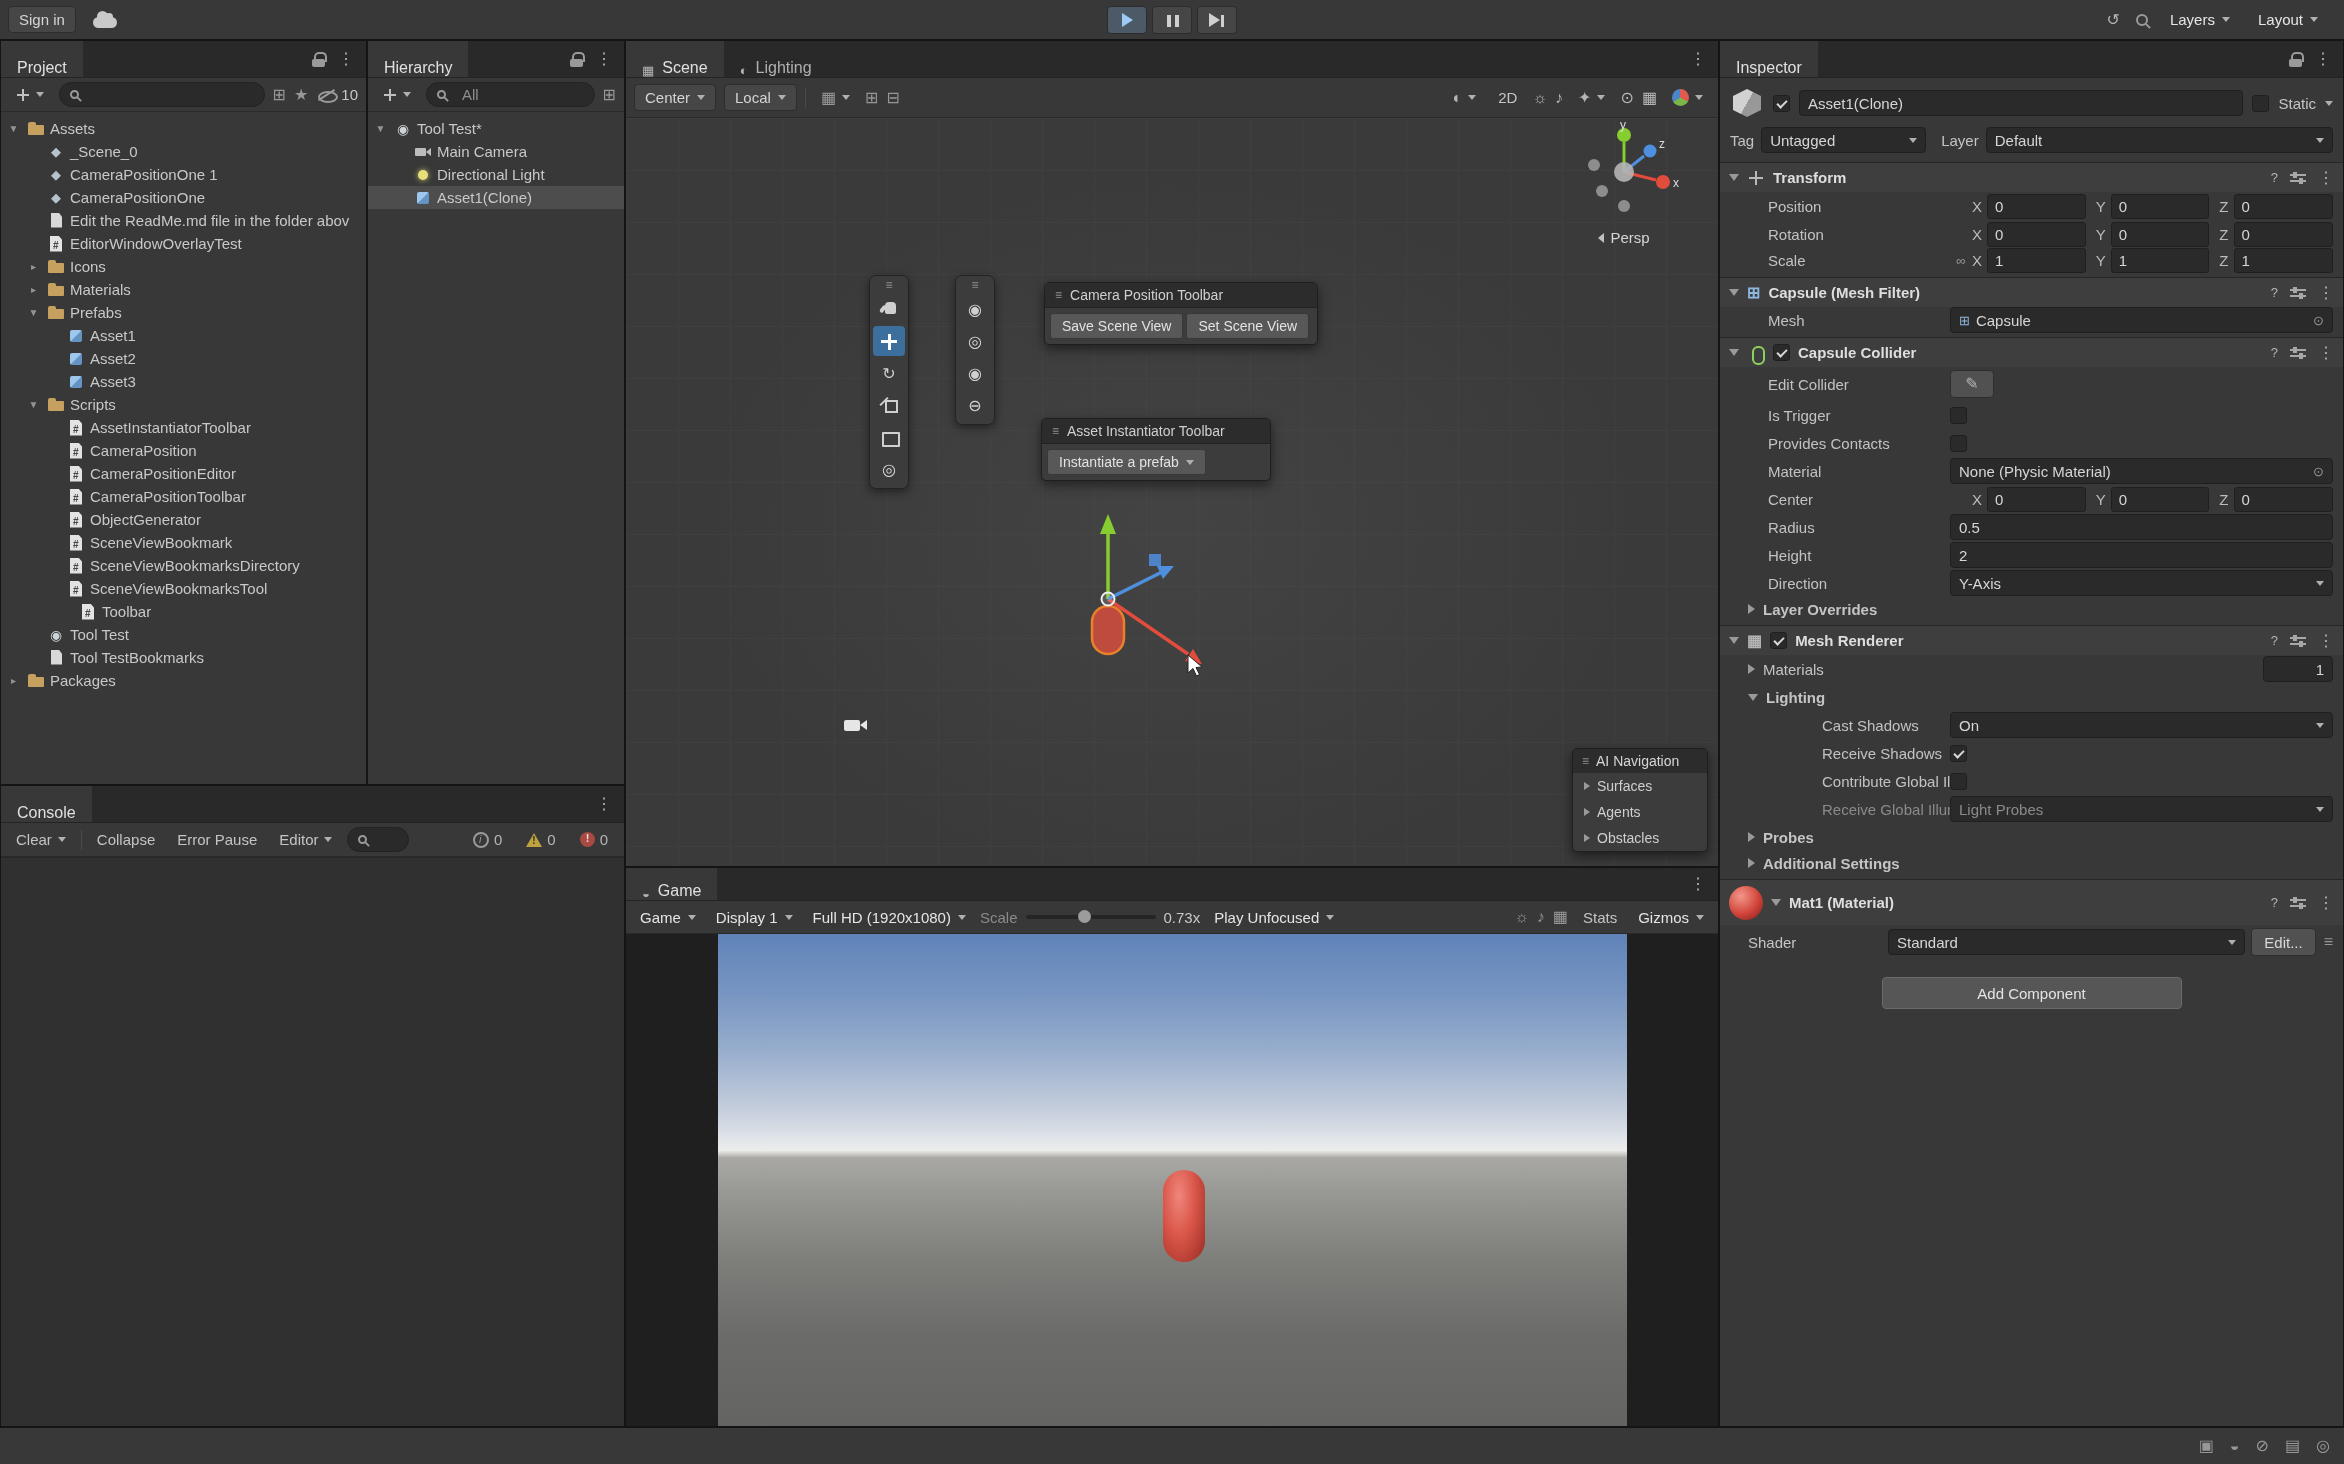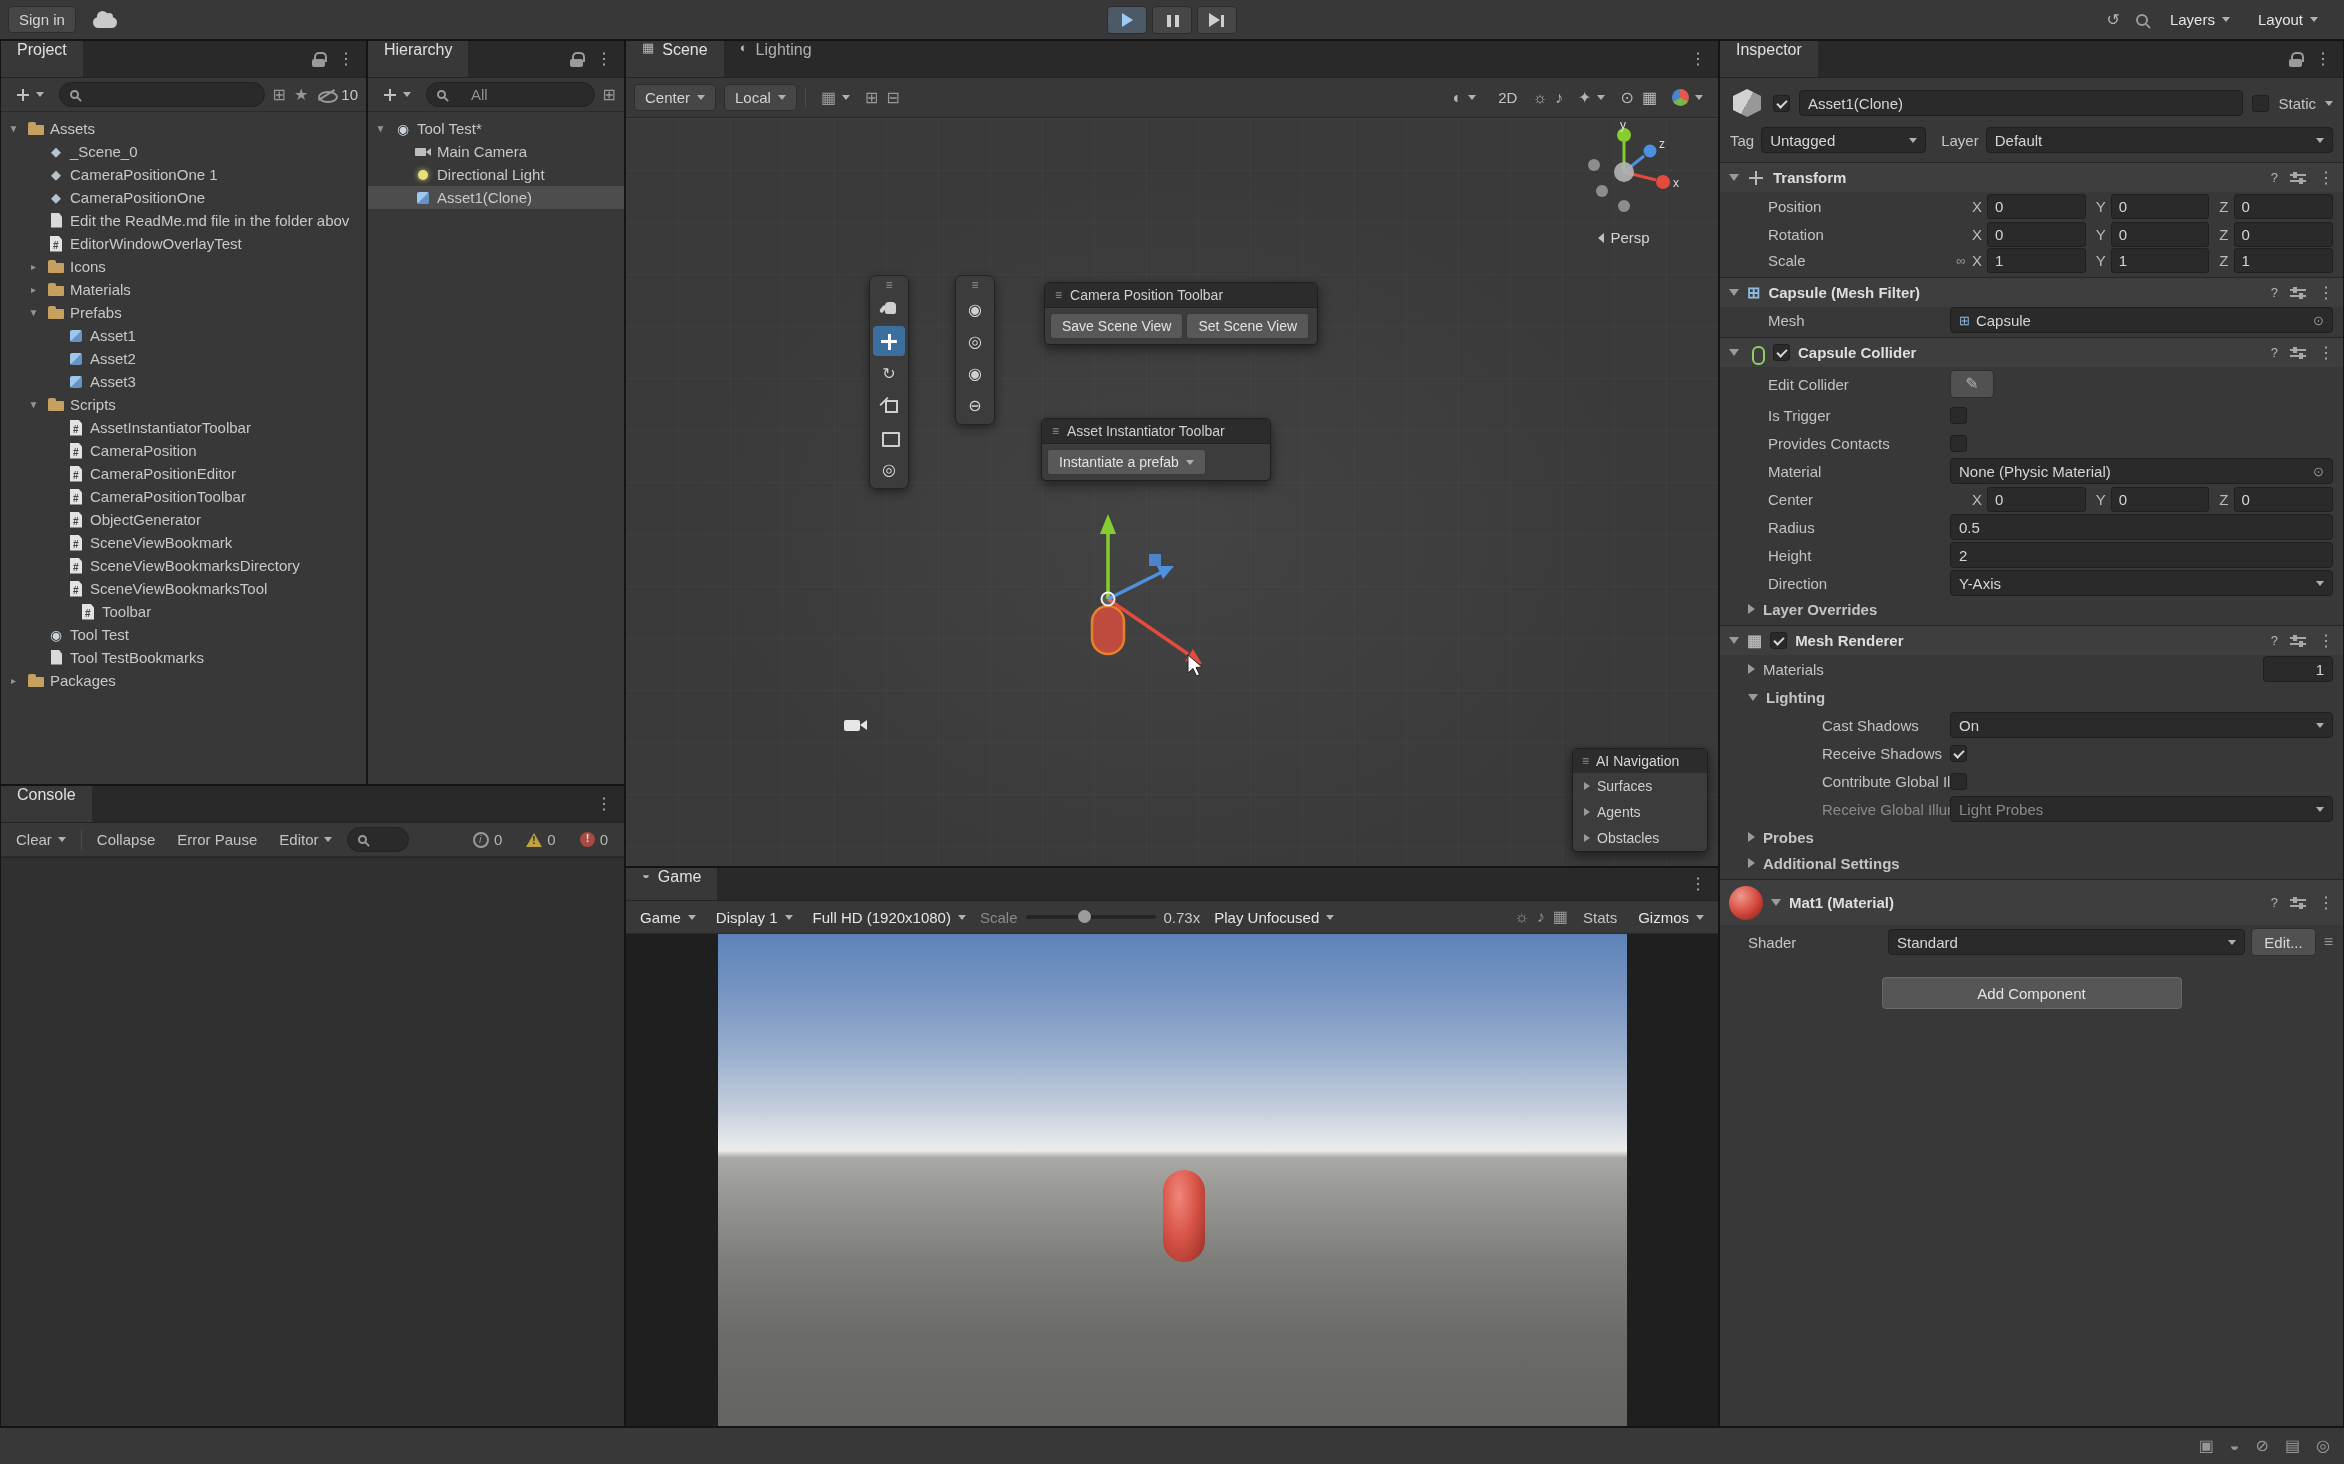--- a/index.html
+++ b/index.html
@@ -4,35 +4,35 @@
 <style>
   * { margin:0; padding:0; box-sizing:border-box; }
   html,body { background:#191919; }
   body { font-family:"Liberation Sans", sans-serif; font-size:15px; color:#c8c8c8;
          width:2344px; height:1464px; overflow:hidden; }
   #root { position:relative; width:2344px; height:1464px; background:#191919; }
 
   
   .panel { position:absolute; background:#383838; border:1px solid #141414; display:flex; flex-direction:column; overflow:hidden; }
   .tabbar { height:37px; min-height:37px; background:#292929; display:flex; align-items:stretch; border-bottom:1px solid #242424; }
-  .tab { display:flex; align-items:flex-start; gap:8px; padding:0 16px; font-size:16px; color:#b0b0b0; }
+  .tab { display:flex; align-items:flex-end; gap:8px; padding:0 16px; font-size:16px; color:#b0b0b0; }
   .tab.active { background:#383838; color:#e0e0e0; }
   .spacer { flex:1; }
   .tabbar-icons { display:flex; align-items:center; gap:12px; padding:0 12px; color:#9a9a9a; }
   .toolbar { min-height:34px; height:34px; display:flex; align-items:center; gap:8px; padding:0 8px; background:#383838; border-bottom:1px solid #2a2a2a; font-size:15px; }
   .glyph { font-size:16px; line-height:1; color:#b5b5b5; }
   .glyph.dim { color:#979797; }
   .glyph.small { font-size:13px; }
   .caret { width:0; height:0; border-left:5px solid transparent; border-right:5px solid transparent; border-top:6px solid #b0b0b0; flex:none; }
   .caret.small { border-left-width:4px; border-right-width:4px; border-top-width:5px; }
   .fold { width:0; height:0; border-top:5px solid transparent; border-bottom:5px solid transparent; border-left:7px solid #9a9a9a; flex:none; }
   .fold.open { border-left:5px solid transparent; border-right:5px solid transparent; border-top:7px solid #9a9a9a; border-bottom:none; }
   .cb { width:17px; height:17px; background:#2a2a2a; border:1px solid #1f1f1f; border-radius:3px; position:relative; flex:none; }
   .cb.on::after { content:""; position:absolute; left:3px; top:4px; width:8px; height:4px; border-left:2px solid #d8d8d8; border-bottom:2px solid #d8d8d8; transform:rotate(-45deg); }
-  .search { display:flex; align-items:center; gap:25px; height:25px; background:#2a2a2a; border:1px solid #222; border-radius:13px; padding:0 10px; color:#8f8f8f; flex:1; font-size:15px; }
+  .search { display:flex; align-items:center; gap:16px; height:25px; background:#2a2a2a; border:1px solid #222; border-radius:13px; padding:0 10px; color:#8f8f8f; flex:1; font-size:15px; }
   .lens { width:9px; height:9px; border:2px solid #9a9a9a; border-radius:50%; position:relative; flex:none; }
   .lens::after { content:""; position:absolute; width:6px; height:2px; background:#9a9a9a; transform:rotate(45deg); right:-5px; bottom:-3px; }
   .plus { position:relative; width:14px; height:14px; flex:none; }
   .plus::before { content:""; position:absolute; left:6px; top:1px; width:2px; height:12px; background:#c0c0c0; }
   .plus::after { content:""; position:absolute; left:1px; top:6px; width:12px; height:2px; background:#c0c0c0; }
   .flatbtn { display:flex; align-items:center; gap:6px; padding:0 7px; height:26px; color:#c4c4c4; border-radius:3px; }
   .tbtn { display:flex; align-items:center; gap:7px; height:27px; padding:0 10px; background:#464646; border:1px solid #2d2d2d; border-radius:4px; color:#d4d4d4; }
   .vsep { width:1px; height:20px; background:#4a4a4a; flex:none; }
   .field { display:flex; align-items:center; height:26px; background:#2a2a2a; border:1px solid #1f1f1f; border-radius:4px; padding:0 8px; color:#d6d6d6; gap:6px; }
   .dd { justify-content:space-between; }

